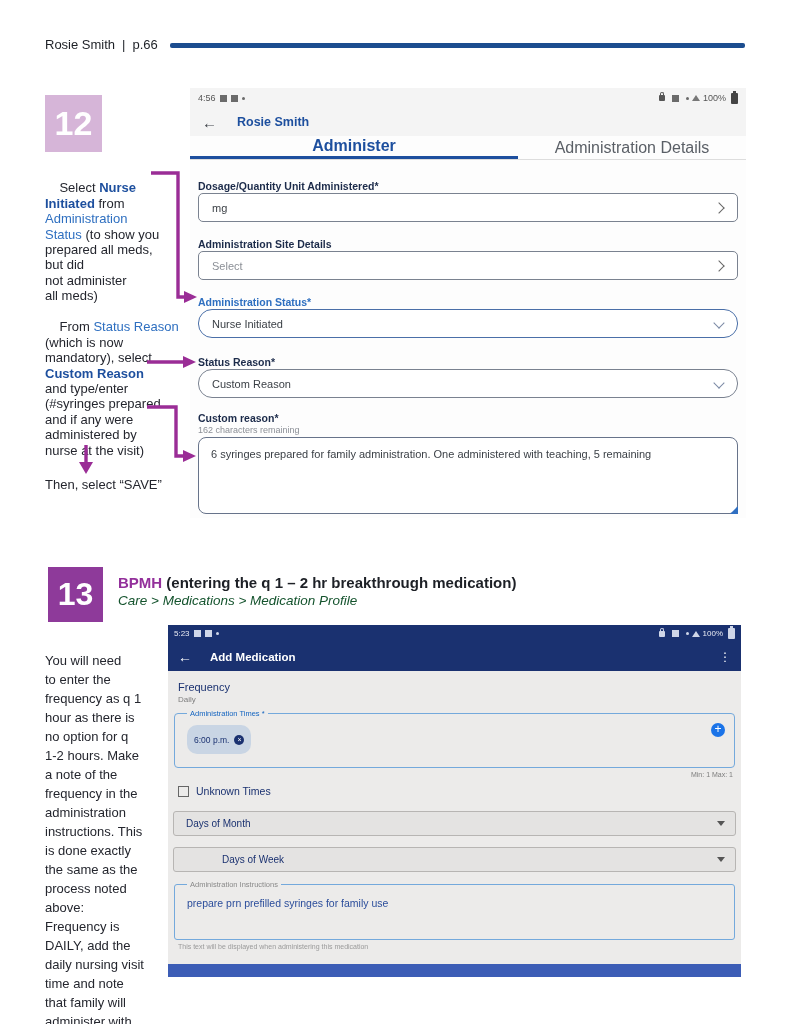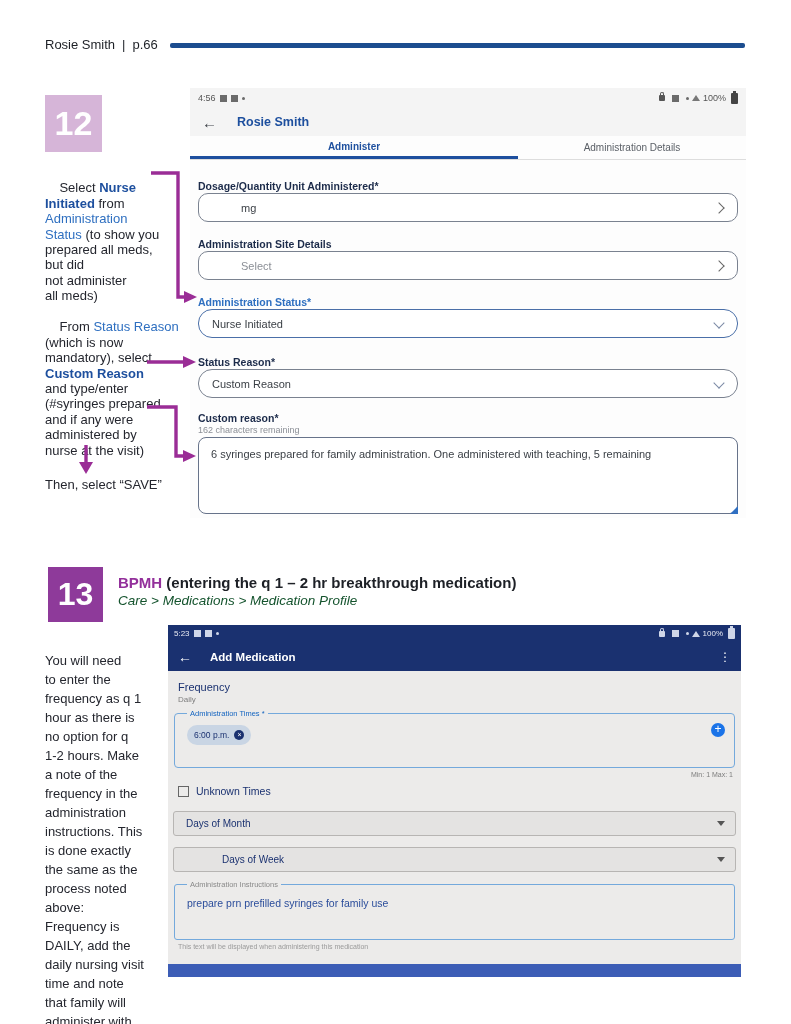--- a/index.html
+++ b/index.html
@@ -38,29 +38,29 @@
   .statusr{display:flex;align-items:center;gap:3px;}
   .lock{width:6px;height:6px;background:#555;border-radius:1px;position:relative;}
   .lock:before{content:"";position:absolute;left:1px;top:-3px;width:2px;height:3px;border:1px solid #555;border-bottom:none;border-radius:2px 2px 0 0;}
   .tri{width:0;height:0;border-left:4px solid transparent;border-right:4px solid transparent;border-bottom:6px solid #777;}
   .batt{width:7px;height:11px;background:#444;border-radius:1px;position:relative;margin-left:2px;}
   .batt:before{content:"";position:absolute;top:-2px;left:2px;width:3px;height:2px;background:#444;}
   .s12-appbar{position:absolute;left:0;top:20px;right:0;height:28px;display:flex;align-items:center;}
   .back-arrow{font-size:15px;color:#3a3f45;margin-left:12px;}
   .s12-apptitle{font-size:12.5px;font-weight:bold;color:#1d4f9e;margin-left:20px;}
   .s12-tabs{position:absolute;left:0;top:48px;right:0;height:23px;background:#fdfdfd;border-bottom:1px solid #ddd;display:flex;}
-  .s12-tab{display:flex;align-items:center;justify-content:center;font-size:10px;color:#5a5f66;}
+  .s12-tab{display:flex;align-items:center;justify-content:center;font-size:16px;color:#5a5f66;}
   .s12-tab.t1{width:59%;}
   .s12-tab.t2{width:41%;}
   .s12-tab.active{color:#1d4f9e;font-weight:bold;border-bottom:3px solid #1d4f9e;box-sizing:border-box;}
   .fld-label{position:absolute;left:8px;font-size:10.5px;font-weight:bold;color:#1c2b4a;}
   .fld-label.blue{color:#2e6fc0;}
   .fld-box{position:absolute;left:8px;right:8px;height:29px;background:#fff;border:1.2px solid #7a8290;
            display:flex;align-items:center;box-sizing:border-box;}
-  .fld-box.sq{border-radius:10px;padding-left:29px;}
+  .fld-box.sq{border-radius:5px;}
   .fld-box.rd{border-radius:14px;}
   .fld-box.blue-border{border-color:#4a6fa8;}
   .fld-value{font-size:11px;color:#3a3f45;margin-left:13px;}
   .fld-value.ph{color:#8b8f96;}
   .chev-right{position:absolute;right:14px;top:10px;width:7px;height:7px;border-top:1.6px solid #666;border-right:1.6px solid #666;transform:rotate(45deg);}
   .chev-down{position:absolute;right:14px;top:9px;width:7px;height:7px;border-top:1.6px solid #7b8aa5;border-right:1.6px solid #7b8aa5;transform:rotate(135deg);}
   .counter{position:absolute;left:8px;font-size:9px;color:#8b8f96;}
   .cr-area{position:absolute;left:8px;right:8px;top:349px;height:77px;background:#fff;border:1.2px solid #67738a;
            border-radius:8px;box-sizing:border-box;font-size:11px;color:#3a3f45;padding:10px 12px;}
   .resize-handle{position:absolute;right:-1px;bottom:-1px;width:0;height:0;border-left:8px solid transparent;border-bottom:8px solid #2f6fc1;}
@@ -77,21 +77,21 @@
   .batt.w:before{background:#cfd6e8;}
   .s13-appbar{position:absolute;left:0;top:17px;right:0;height:29px;background:#1a3170;color:#fff;display:flex;align-items:center;}
   .s13-back{font-size:14px;margin-left:10px;color:#fff;}
   .s13-apptitle{font-size:11.5px;font-weight:bold;margin-left:18px;color:#fff;}
   .s13-kebab{position:absolute;right:10px;font-size:12px;color:#fff;}
   .s13-lbl{position:absolute;left:10px;font-size:11px;color:#1a3170;}
   .s13-sublbl{position:absolute;left:10px;font-size:8px;color:#7d7d7d;}
   .fieldset{position:absolute;border:1.5px solid #74a9dc;border-radius:4px;box-sizing:border-box;}
   .fieldset .fs-label{position:absolute;top:-5px;left:12px;background:#ecebea;padding:0 3px;font-size:7.5px;color:#1565c0;}
   .fieldset .fs-label.gray{color:#8a8a8a;}
-  .chip{position:absolute;left:12px;top:11px;background:#c9d5e4;border-radius:10px;height:20px;
+  .chip{position:absolute;left:12px;top:11px;background:#c9d5e4;border-radius:10px;height:29px;
         display:flex;align-items:center;padding:0 7px;gap:5px;}
   .chip-txt{font-size:8.5px;color:#1a3170;}
   .chip-x{width:10px;height:10px;border-radius:50%;background:#1a3170;color:#fff;font-size:7px;line-height:10px;text-align:center;}
   .plus-btn{position:absolute;right:9px;top:9px;width:14px;height:14px;border-radius:50%;background:#1a73e8;color:#fff;
             font-size:12px;line-height:13px;text-align:center;}
   .minmax{position:absolute;right:8px;font-size:7px;color:#7d7d7d;}
   .cbx{position:absolute;left:10px;width:11px;height:11px;border:1.5px solid #666;box-sizing:border-box;background:#ecebea;}
   .cbx-lbl{position:absolute;left:28px;font-size:10.5px;color:#1a3170;}
   .sel{position:absolute;left:5px;right:5px;height:25px;background:#e4e3e2;border:1px solid #b7b5b3;border-radius:3px;
        display:flex;align-items:center;box-sizing:border-box;}

